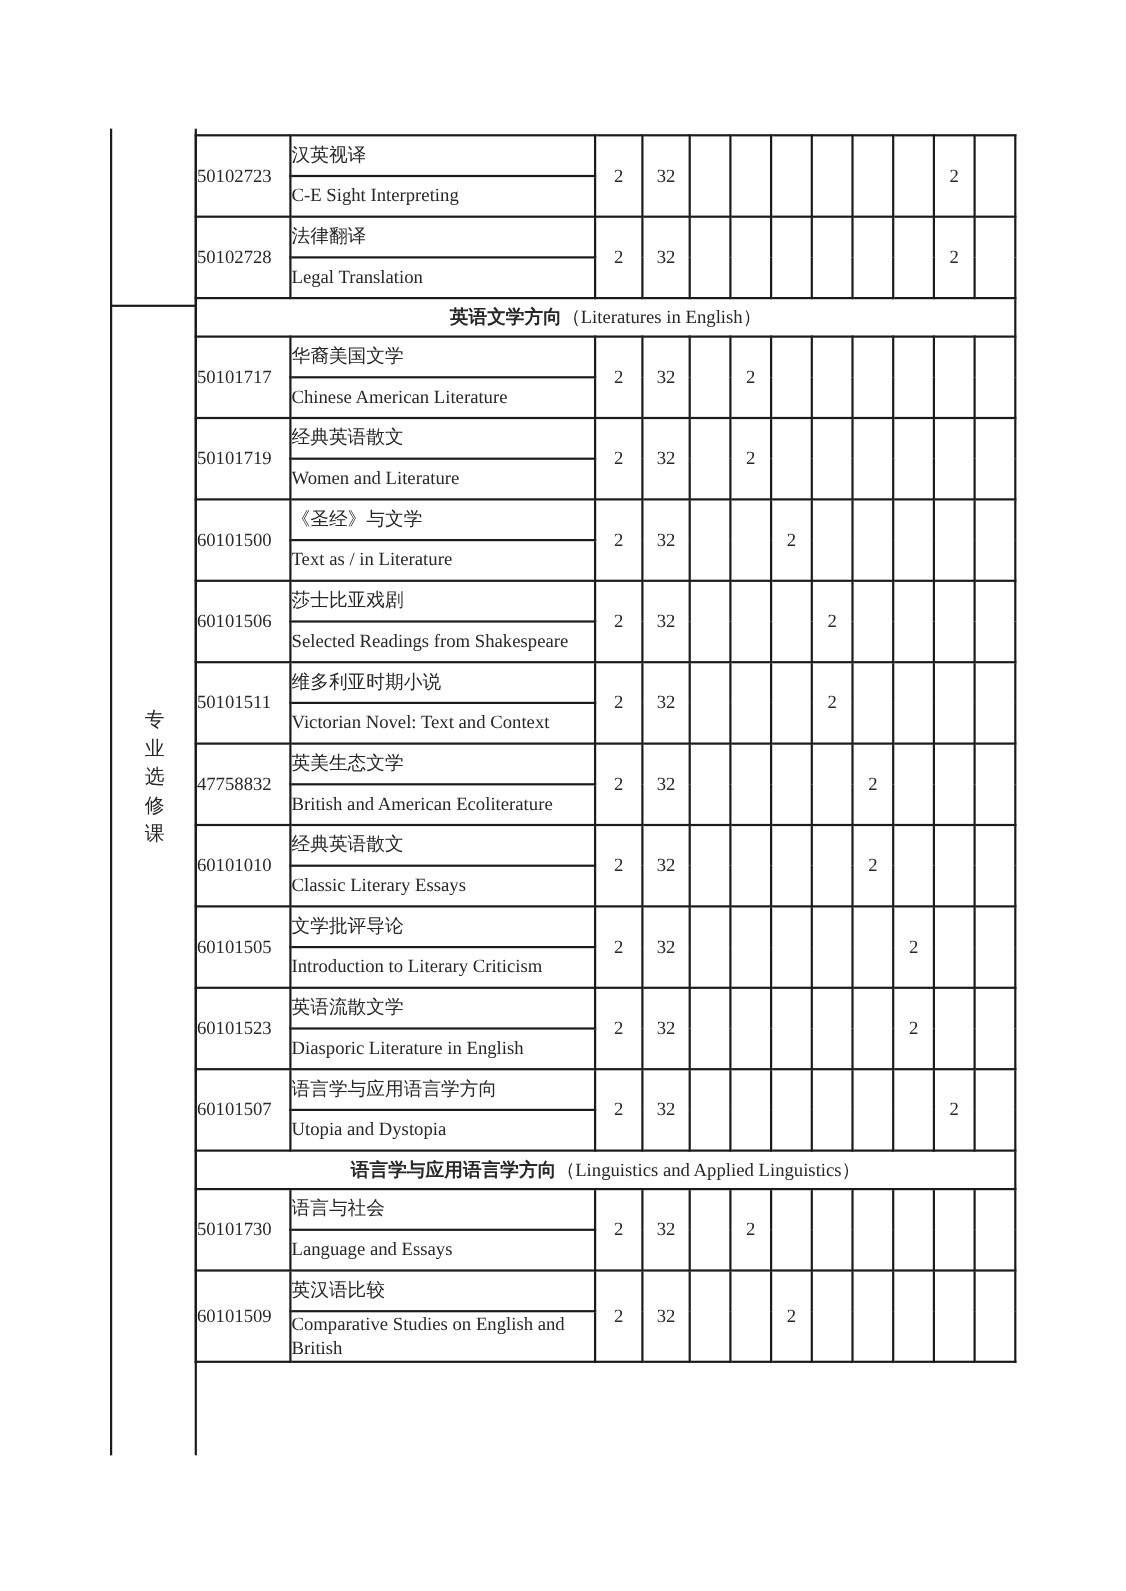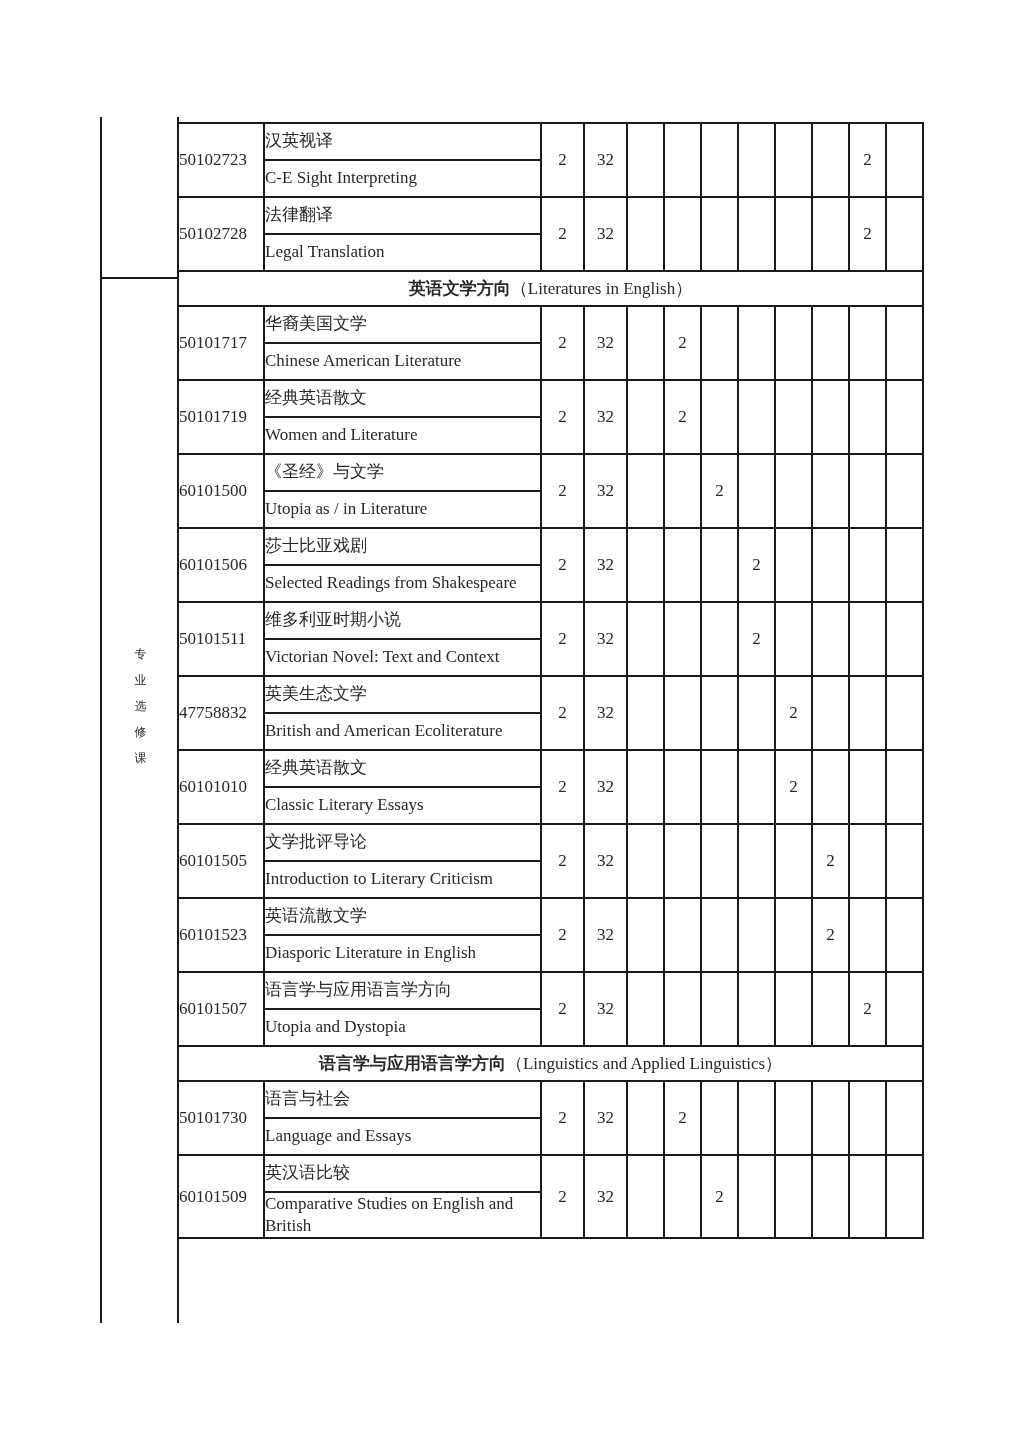--- a/index.html
+++ b/index.html
@@ -33,21 +33,21 @@
     width: 79px;
     height: 2px;
     background: #1b1b1b;
   }
   .cat-label {
     position: absolute;
     left: 100px;
     top: 641px;
     width: 81px;
     text-align: center;
-    font-size: 12px;
+    font-size: 18px;
     line-height: 26px;
     color: #282828;
   }
   .cat-label .inner {
     display: inline-block;
     width: 20px;
     word-break: break-all;
   }
   table.curriculum {
     position: absolute;
@@ -186,21 +186,21 @@
           <td class="num sem" rowspan="2"></td>
           <td class="num sem" rowspan="2"></td>
           <td class="num sem" rowspan="2">2</td>
           <td class="num sem" rowspan="2"></td>
           <td class="num sem" rowspan="2"></td>
           <td class="num sem" rowspan="2"></td>
           <td class="num sem" rowspan="2"></td>
           <td class="num sem" rowspan="2"></td>
         </tr>
         <tr class="sub">
-          <td class="name en">Utopia as / in Literature</td>
+          <td class="name en">Text as / in Literature</td>
         </tr>
         <tr class="sub">
           <td class="code" rowspan="2">60101506</td>
           <td class="name zh">莎士比亚戏剧</td>
           <td class="num" rowspan="2">2</td>
           <td class="num" rowspan="2">32</td>
           <td class="num sem" rowspan="2"></td>
           <td class="num sem" rowspan="2"></td>
           <td class="num sem" rowspan="2"></td>
           <td class="num sem" rowspan="2">2</td>

